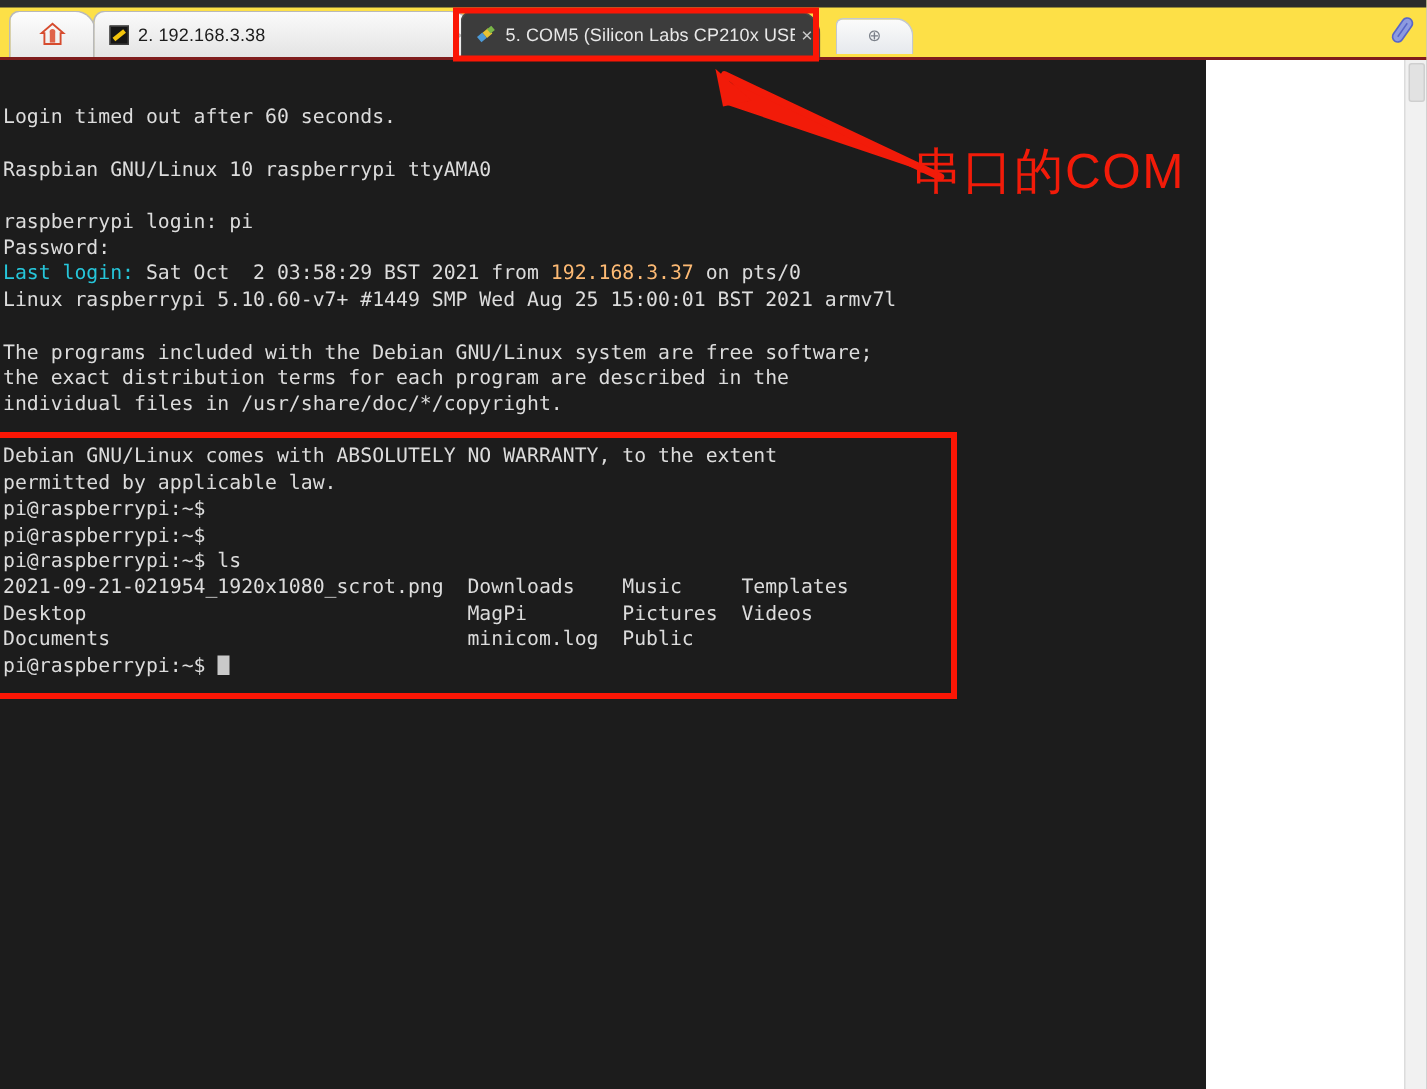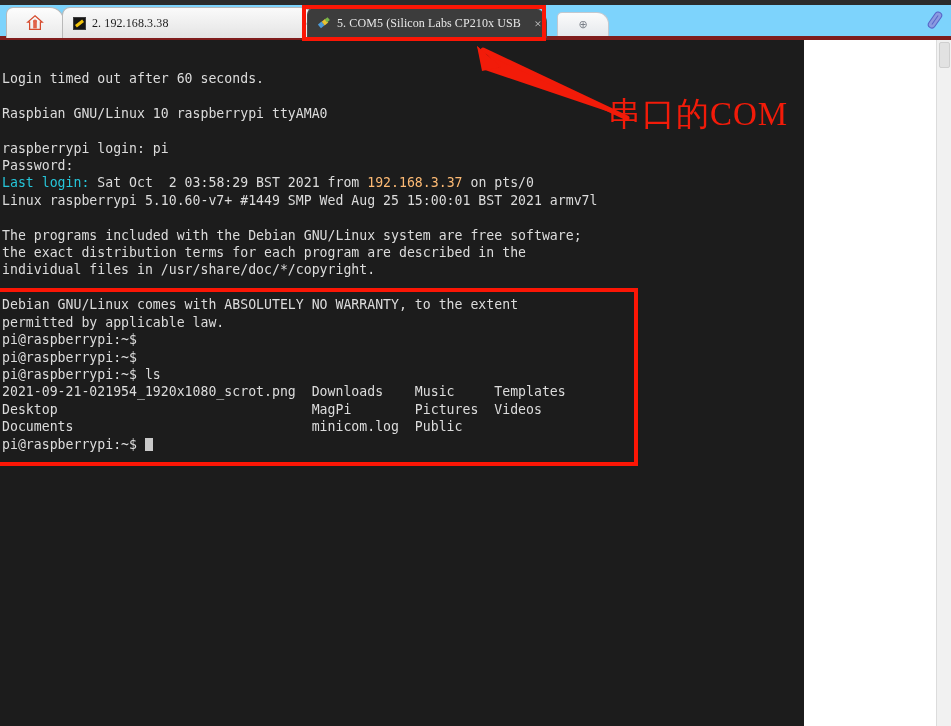--- a/index.html
+++ b/index.html
@@ -14,24 +14,23 @@
     font-family: "Liberation Sans", sans-serif;
     position: relative;
   }
 
   
   #tabbar {
     position: absolute;
     left: 0; top: 0;
     width: 951px;
     height: 40px;
-    background: #7dd3fc;
-    border-bottom: 4px solid #7f1d1d;
-    box-sizing: border-box;
-    font-family: Liberation Serif, serif;
+    background: #fde047;
+    border-bottom: 2px solid #7f1d1d;
+    box-sizing: border-box;
   }
   
   #tabbar-topstrip {
     position: absolute;
     left: 0; top: 0;
     width: 951px;
     height: 5px;
     background: #2b2b2b;
   }
 
@@ -232,21 +231,21 @@
     left: 455px;
     top: 40px;
     width: 175px;
     height: 80px;
     z-index: 21;
   }
   #annot-text {
     position: absolute;
     left: 608px;
     top: 92px;
-    font-family: Liberation Serif, serif;
+    font-family: Liberation Sans, sans-serif;
     font-size: 33px;
     color: #f21b09;
     letter-spacing: 1px;
     white-space: nowrap;
     z-index: 21;
   }
 </style>
 </head>
 <body>
 

